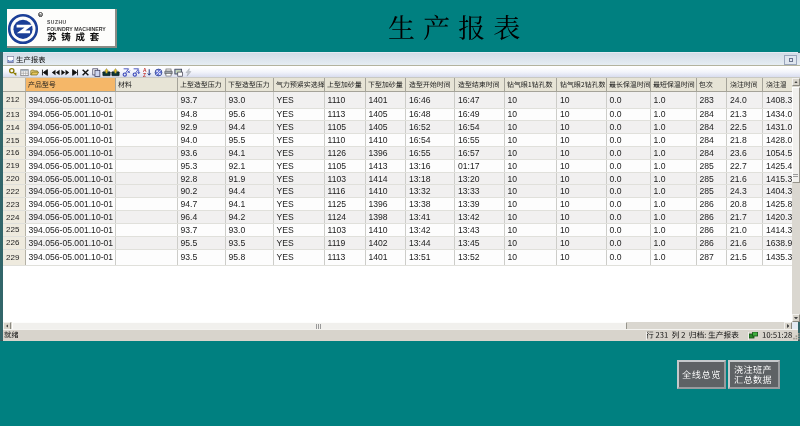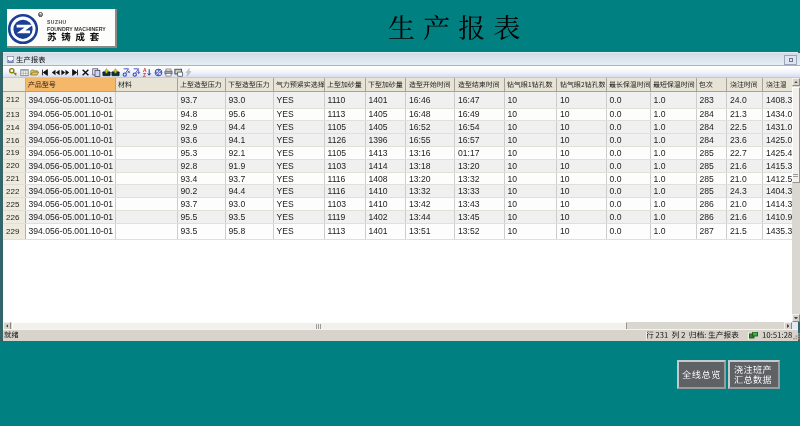--- a/index.html
+++ b/index.html
@@ -363,38 +363,57 @@
               <td>16:52</td>
               <td>16:54</td>
               <td>10</td>
               <td>10</td>
               <td>0.0</td>
               <td>1.0</td>
               <td>284</td>
               <td>22.5</td>
               <td>1431.0</td>
             </tr>
+            <tr style="height:12.833px">
+              <td class="rn">215</td>
+              <td>394.056-05.001.10-01</td>
+              <td></td>
+              <td>94.0</td>
+              <td>95.5</td>
+              <td>YES</td>
+              <td>1110</td>
+              <td>1410</td>
+              <td>16:54</td>
+              <td>16:55</td>
+              <td>10</td>
+              <td>10</td>
+              <td>0.0</td>
+              <td>1.0</td>
+              <td>284</td>
+              <td>21.8</td>
+              <td>1428.0</td>
+            </tr>
             <tr class="st" style="height:12.833px">
               <td class="rn">216</td>
               <td>394.056-05.001.10-01</td>
               <td></td>
               <td>93.6</td>
               <td>94.1</td>
               <td>YES</td>
               <td>1126</td>
               <td>1396</td>
               <td>16:55</td>
               <td>16:57</td>
               <td>10</td>
               <td>10</td>
               <td>0.0</td>
               <td>1.0</td>
               <td>284</td>
               <td>23.6</td>
-              <td>1425.0</td>
+              <td>1054.5</td>
             </tr>
             <tr style="height:12.833px">
               <td class="rn">219</td>
               <td>394.056-05.001.10-01</td>
               <td></td>
               <td>95.3</td>
               <td>92.1</td>
               <td>YES</td>
               <td>1105</td>
               <td>1413</td>
@@ -420,59 +439,78 @@
               <td>13:18</td>
               <td>13:20</td>
               <td>10</td>
               <td>10</td>
               <td>0.0</td>
               <td>1.0</td>
               <td>285</td>
               <td>21.6</td>
               <td>1415.3</td>
             </tr>
-            <tr style="height:12.833px">
-              <td class="rn">221</td>
-              <td>394.056-05.001.10-01</td>
-              <td></td>
-              <td>93.4</td>
-              <td>93.7</td>
-              <td>YES</td>
-              <td>1116</td>
-              <td>1408</td>
-              <td>13:20</td>
-              <td>13:32</td>
-              <td>10</td>
-              <td>10</td>
-              <td>0.0</td>
-              <td>1.0</td>
-              <td>285</td>
-              <td>21.0</td>
-              <td>1412.5</td>
-            </tr>
             <tr class="st" style="height:12.833px">
               <td class="rn">222</td>
               <td>394.056-05.001.10-01</td>
               <td></td>
               <td>90.2</td>
               <td>94.4</td>
               <td>YES</td>
               <td>1116</td>
               <td>1410</td>
               <td>13:32</td>
               <td>13:33</td>
               <td>10</td>
               <td>10</td>
               <td>0.0</td>
               <td>1.0</td>
               <td>285</td>
               <td>24.3</td>
               <td>1404.3</td>
             </tr>
             <tr style="height:12.833px">
+              <td class="rn">223</td>
+              <td>394.056-05.001.10-01</td>
+              <td></td>
+              <td>94.7</td>
+              <td>94.1</td>
+              <td>YES</td>
+              <td>1125</td>
+              <td>1396</td>
+              <td>13:38</td>
+              <td>13:39</td>
+              <td>10</td>
+              <td>10</td>
+              <td>0.0</td>
+              <td>1.0</td>
+              <td>286</td>
+              <td>20.8</td>
+              <td>1425.8</td>
+            </tr>
+            <tr class="st" style="height:12.833px">
+              <td class="rn">224</td>
+              <td>394.056-05.001.10-01</td>
+              <td></td>
+              <td>96.4</td>
+              <td>94.2</td>
+              <td>YES</td>
+              <td>1124</td>
+              <td>1398</td>
+              <td>13:41</td>
+              <td>13:42</td>
+              <td>10</td>
+              <td>10</td>
+              <td>0.0</td>
+              <td>1.0</td>
+              <td>286</td>
+              <td>21.7</td>
+              <td>1420.3</td>
+            </tr>
+            <tr style="height:12.833px">
               <td class="rn">225</td>
               <td>394.056-05.001.10-01</td>
               <td></td>
               <td>93.7</td>
               <td>93.0</td>
               <td>YES</td>
               <td>1103</td>
               <td>1410</td>
               <td>13:42</td>
               <td>13:43</td>
@@ -494,21 +532,21 @@
               <td>1119</td>
               <td>1402</td>
               <td>13:44</td>
               <td>13:45</td>
               <td>10</td>
               <td>10</td>
               <td>0.0</td>
               <td>1.0</td>
               <td>286</td>
               <td>21.6</td>
-              <td>1410.9</td>
+              <td>1638.9</td>
             </tr>
             <tr style="height:16px">
               <td class="rn">229</td>
               <td>394.056-05.001.10-01</td>
               <td></td>
               <td>93.5</td>
               <td>95.8</td>
               <td>YES</td>
               <td>1113</td>
               <td>1401</td>

